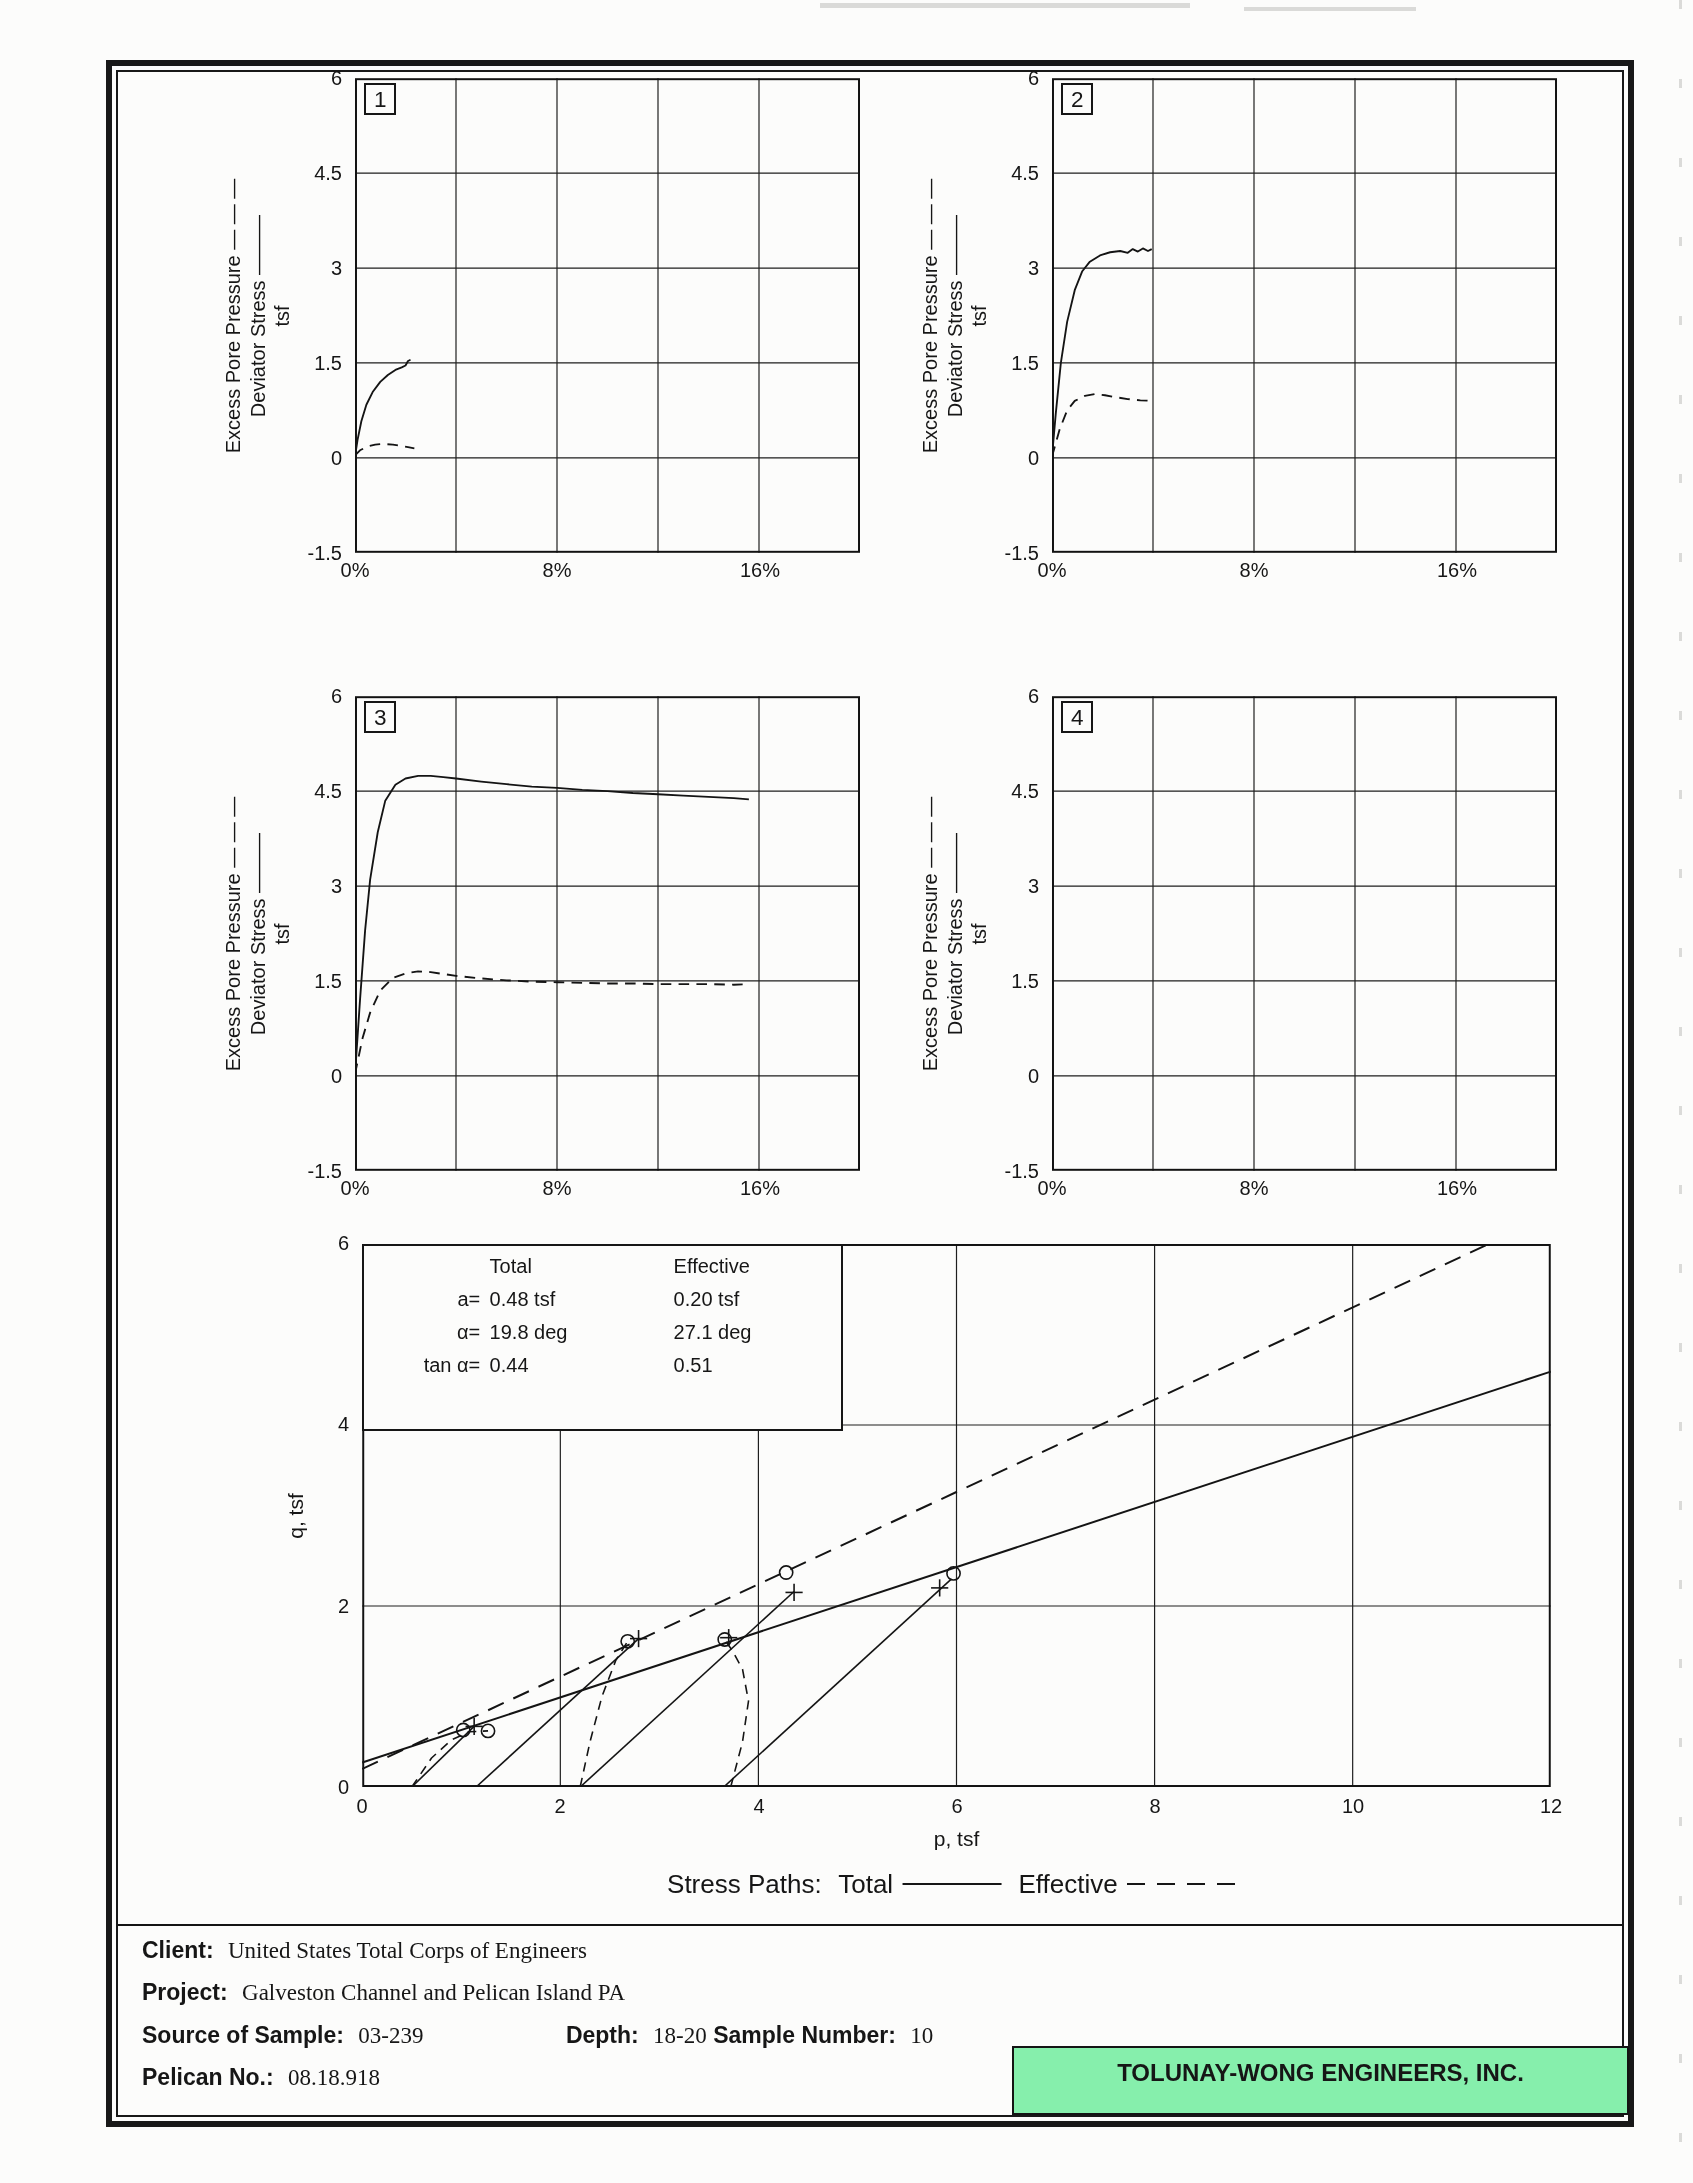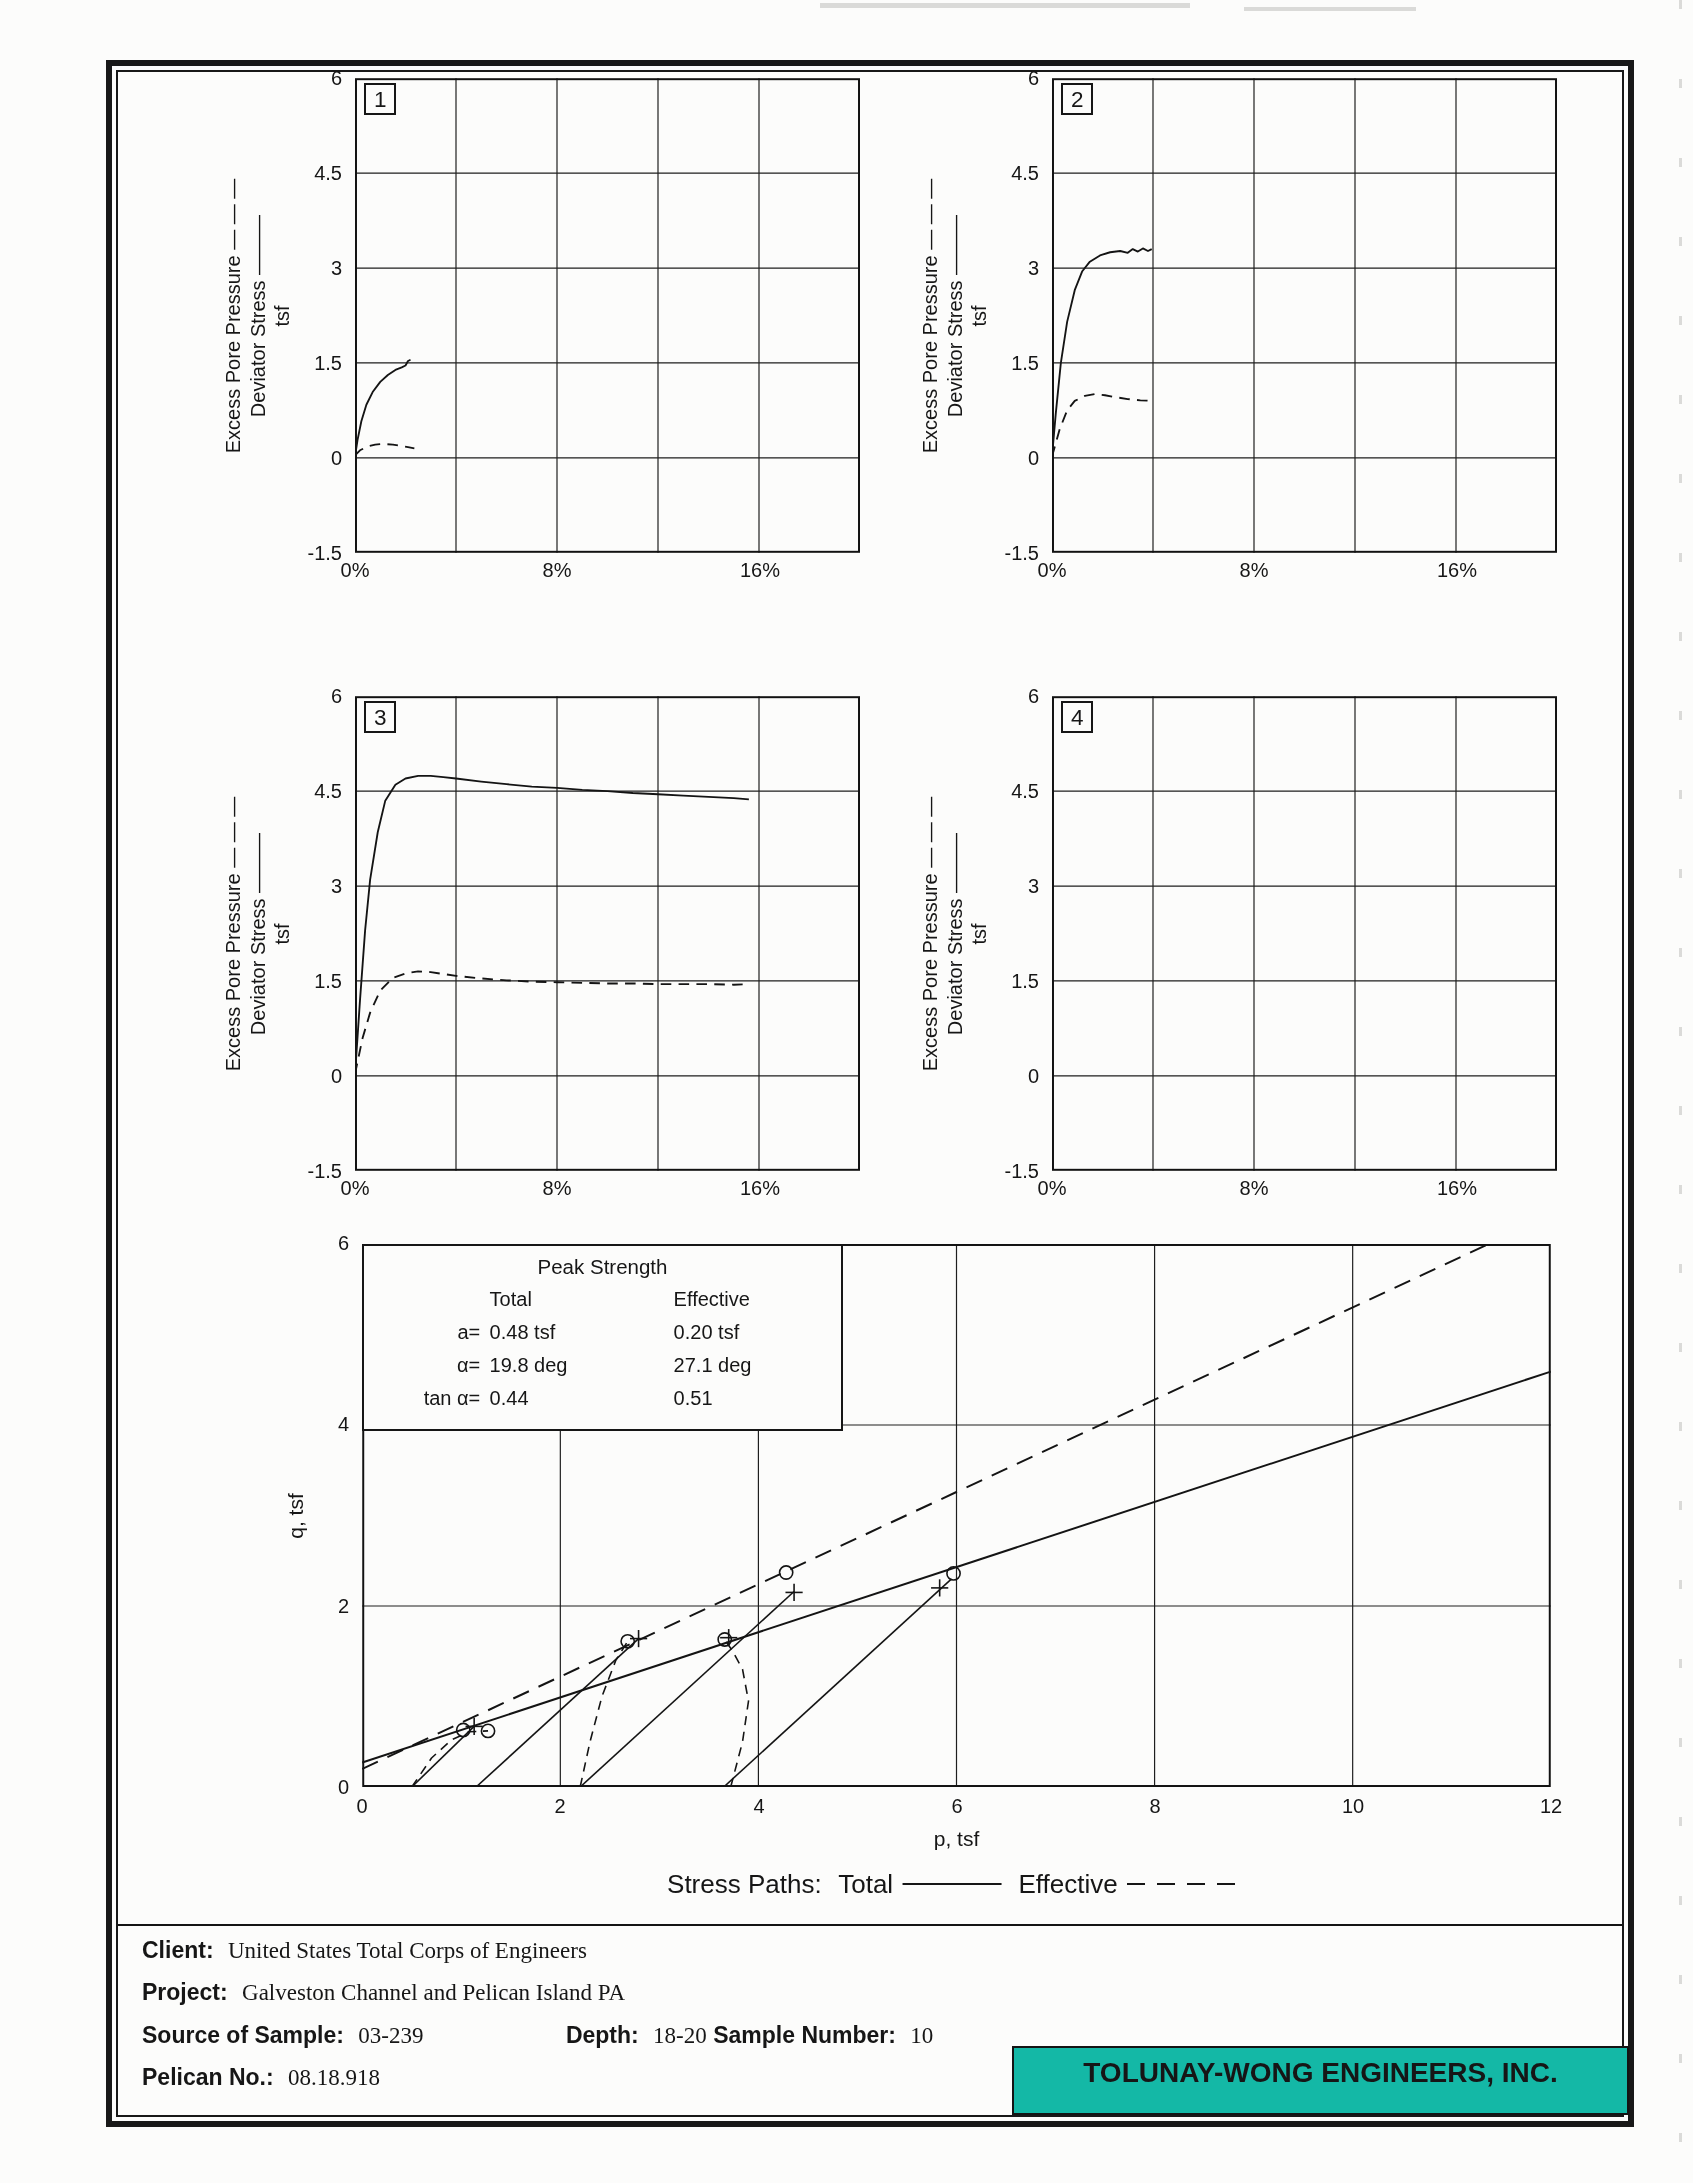--- a/index.html
+++ b/index.html
@@ -45,21 +45,21 @@
   .leg-solid{display:inline-block;width:99px;height:2px;background:#161616;vertical-align:middle;margin:0 17px 4px 9.3px}
   .leg-dashed{display:inline-block;width:119px;height:2px;vertical-align:middle;margin:0 0 4px 9.3px;
               background:repeating-linear-gradient(90deg,#161616 0 18.5px,transparent 18.5px 30px)}
   
   .separator{position:absolute;left:118px;top:1924px;width:1504px;height:2px;background:#141414}
   .footer-row{position:absolute;left:142px;white-space:nowrap;font-size:23px}
   .flabel{font-weight:bold;font-family:"Liberation Sans",sans-serif}
   .fvalue{font-family:"Liberation Serif",serif;margin-left:8px}
   .m-depth{margin-left:136px}.m-sample{}
   .company-box{position:absolute;left:1012px;top:2046px;width:617px;height:69px;border:2.6px solid #141414;
-               background:#14b8a6;font-size:28px;font-weight:bold;text-align:center;line-height:49px;z-index:4}
+               background:#86efac;font-size:24px;font-weight:bold;text-align:center;line-height:49px;z-index:4}
 </style>
 </head>
 <body>
 
 <div class="page">
 
   <div class="noise" style="left:820px;top:2.6px;width:370px;height:5.3px"></div>
   <div class="noise" style="left:1244px;top:6.6px;width:172px;height:4px"></div>
   <div class="edge-dots"></div>
 
@@ -221,21 +221,20 @@
         <line x1="417.8025" y1="583.5933333333334" x2="417.8025" y2="609.5933333333334" class="marker"></line>
         <line x1="541.075" y1="595.225" x2="567.075" y2="595.225" class="marker"></line>
         <line x1="554.075" y1="582.225" x2="554.075" y2="608.225" class="marker"></line>
         <line x1="639.91" y1="526.8083333333334" x2="665.91" y2="526.8083333333334" class="marker"></line>
         <line x1="652.91" y1="513.8083333333334" x2="652.91" y2="539.8083333333334" class="marker"></line>
         <line x1="860.0425" y1="519.9666666666667" x2="886.0425" y2="519.9666666666667" class="marker"></line>
         <line x1="873.0425" y1="506.9666666666667" x2="873.0425" y2="532.9666666666667" class="marker"></line>
       </svg>
 
     <div class="peak-box">
-      <div class="pk-title">Peak Strength</div>
       <div class="pk-grid">
         <div class="pk-lab"></div>
         <div>Total</div>
         <div>Effective</div>
 
         <div class="pk-lab">a=</div>
         <div>0.48 tsf</div>
         <div>0.20 tsf</div>
 
         <div class="pk-lab">α=</div>

